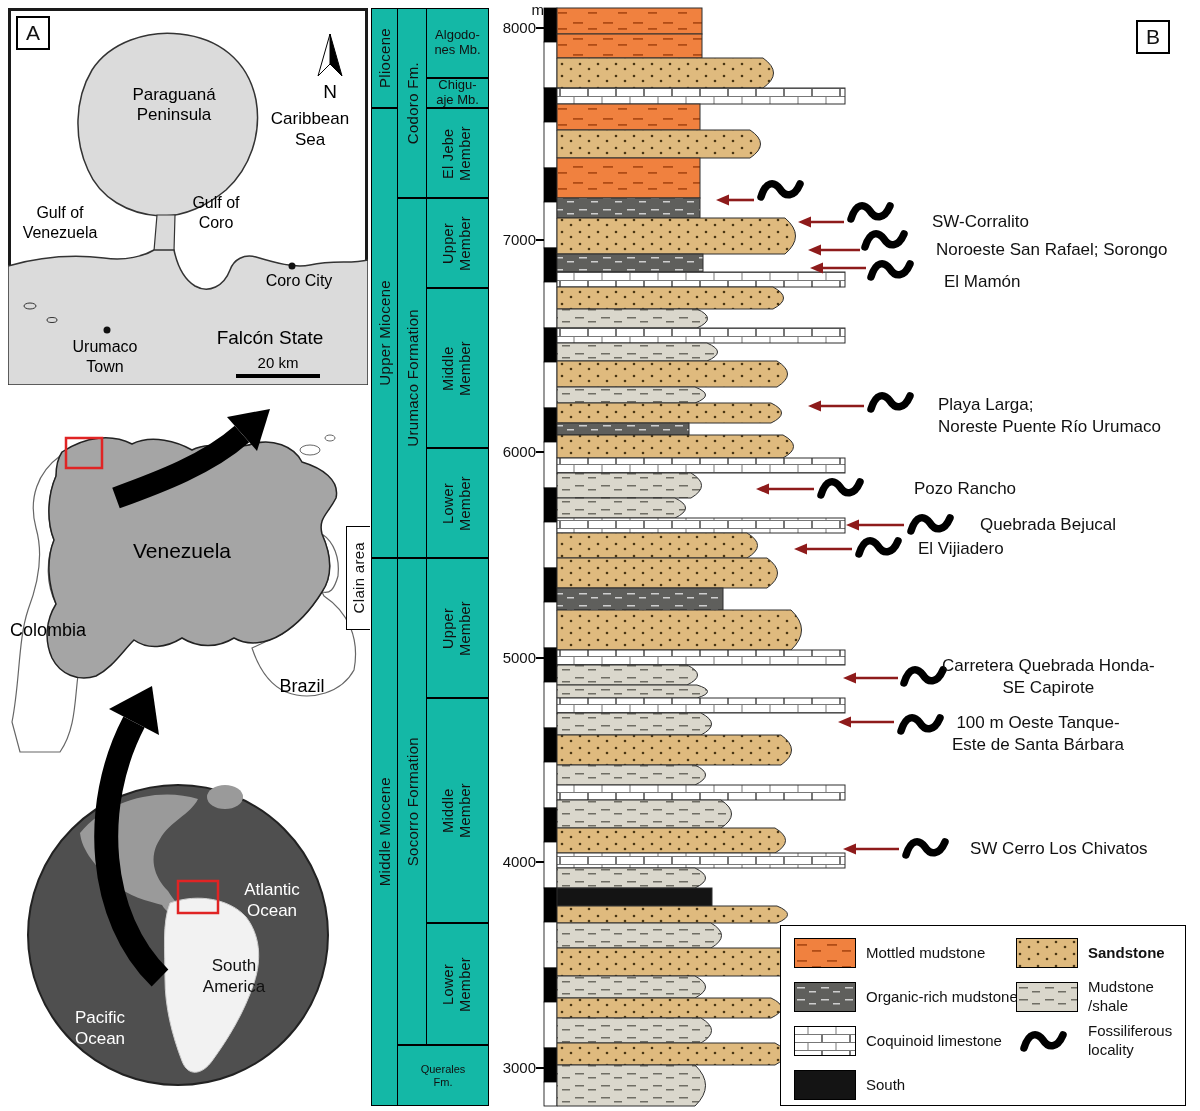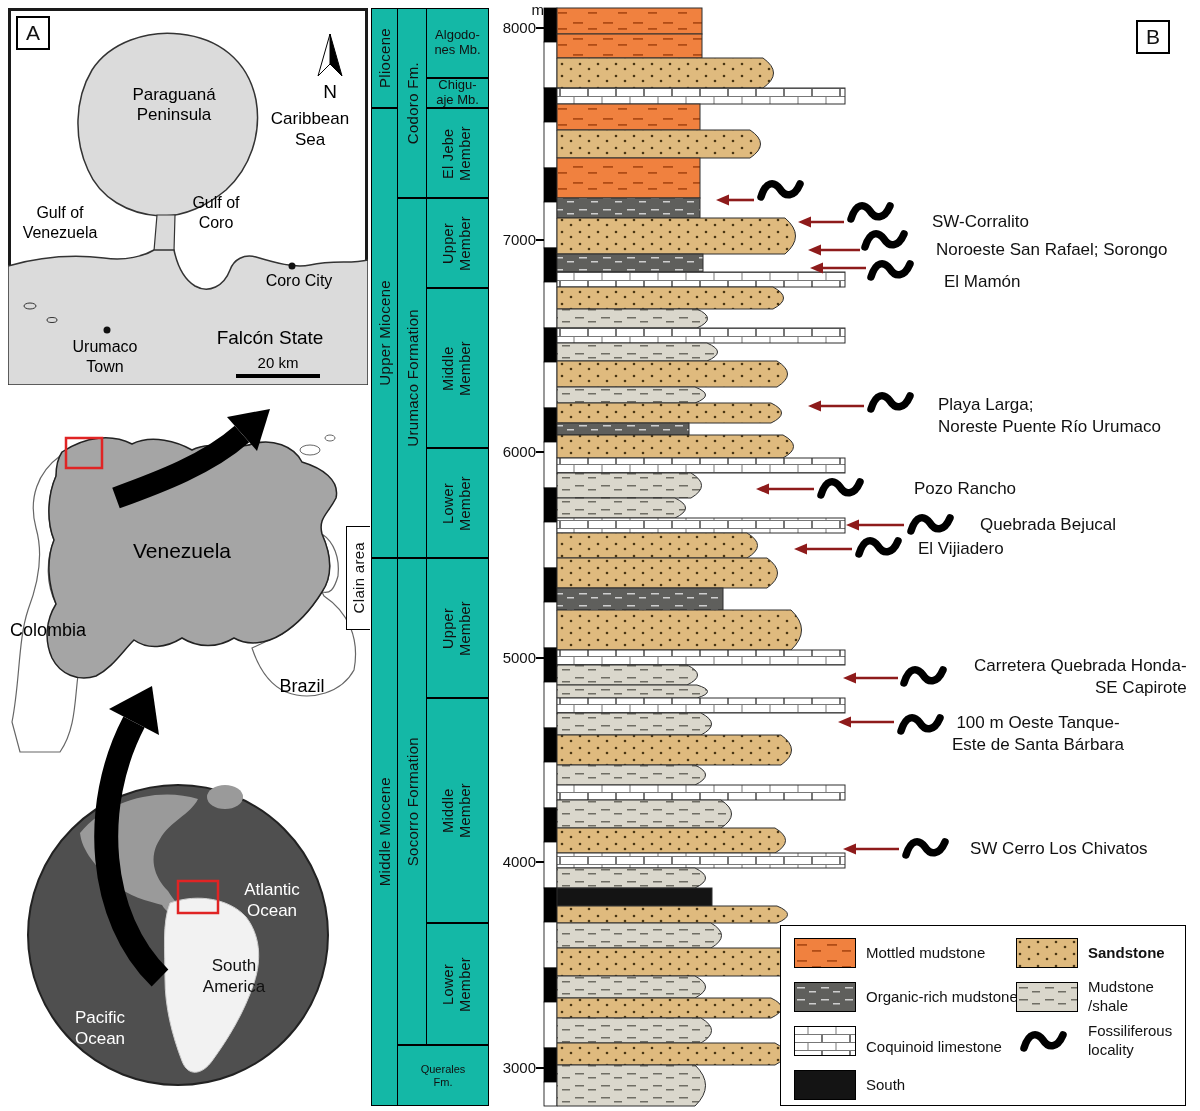--- a/index.html
+++ b/index.html
@@ -275,21 +275,21 @@
     </div>
     <div class="fossil-label" style="left: 874px; top: 478px; text-align: left; margin-left: 40px;">
       <div>Pozo Rancho</div>
     </div>
     <div class="fossil-label" style="left: 980px; top: 514px; text-align: left;">
       <div>Quebrada Bejucal</div>
     </div>
     <div class="fossil-label" style="left: 918px; top: 538px; text-align: left;">
       <div>El Vijiadero</div>
     </div>
-    <div class="fossil-label" style="left: 942px; top: 655px; text-align: right; margin-left: 32px;">
+    <div class="fossil-label" style="left: 942px; top: 655px; text-align: center;">
       <div>Carretera Quebrada Honda-</div>
       <div>SE Capirote</div>
     </div>
     <div class="fossil-label" style="left: 952px; top: 712px; text-align: center;">
       <div>100 m Oeste Tanque-</div>
       <div>Este de Santa Bárbara</div>
     </div>
     <div class="fossil-label" style="left: 970px; top: 838px; text-align: left;">
       <div>SW Cerro Los Chivatos</div>
     </div>
@@ -502,21 +502,21 @@
           <rect x="3" y="5" width="9" height="1.5" fill="#6F6D64"></rect>
           <rect x="16" y="9" width="8" height="1.5" fill="#6F6D64"></rect>
         </pattern>
         <pattern id="lg4-limestone" width="28" height="16" patternUnits="userSpaceOnUse">
           <rect width="28" height="16" fill="#ffffff"></rect>
           <path d="M0,0.5 H28 M0,8.5 H28 M14,0 V8 M0.5,8 V16 M27.5,8 V16" stroke="#777777" stroke-width="1" fill="none"></path>
         </pattern>
       </defs>
       <rect x="0.5" y="0.5" width="61" height="29" fill="url(#lg4-limestone)" stroke="#000" stroke-width="1"></rect>
     </svg>
-    <div class="legend-label" style="left: 866px; top: 1032px; margin-top: 6px;">
+    <div class="legend-label" style="left: 866px; top: 1032px;">
       <div>Coquinoid limestone</div>
     </div>
     <svg viewBox="0 0 56 34" class="legend-swatch" style="left: 1016px; top: 1024px; width: 56px; height: 34px;">
       <path d="M8,24 C13,8 21,8 27,16 C32,24 41,25 47,11" fill="none" stroke="#000" stroke-width="7.5" stroke-linecap="round"></path>
     </svg>
     <div class="legend-label" style="left: 1088px; top: 1022px;">
       <div>Fossiliferous</div>
       <div>locality</div>
     </div>
     <div class="coal-swatch" style="left: 794px; top: 1070px; background: rgb(20, 20, 20);"></div>

